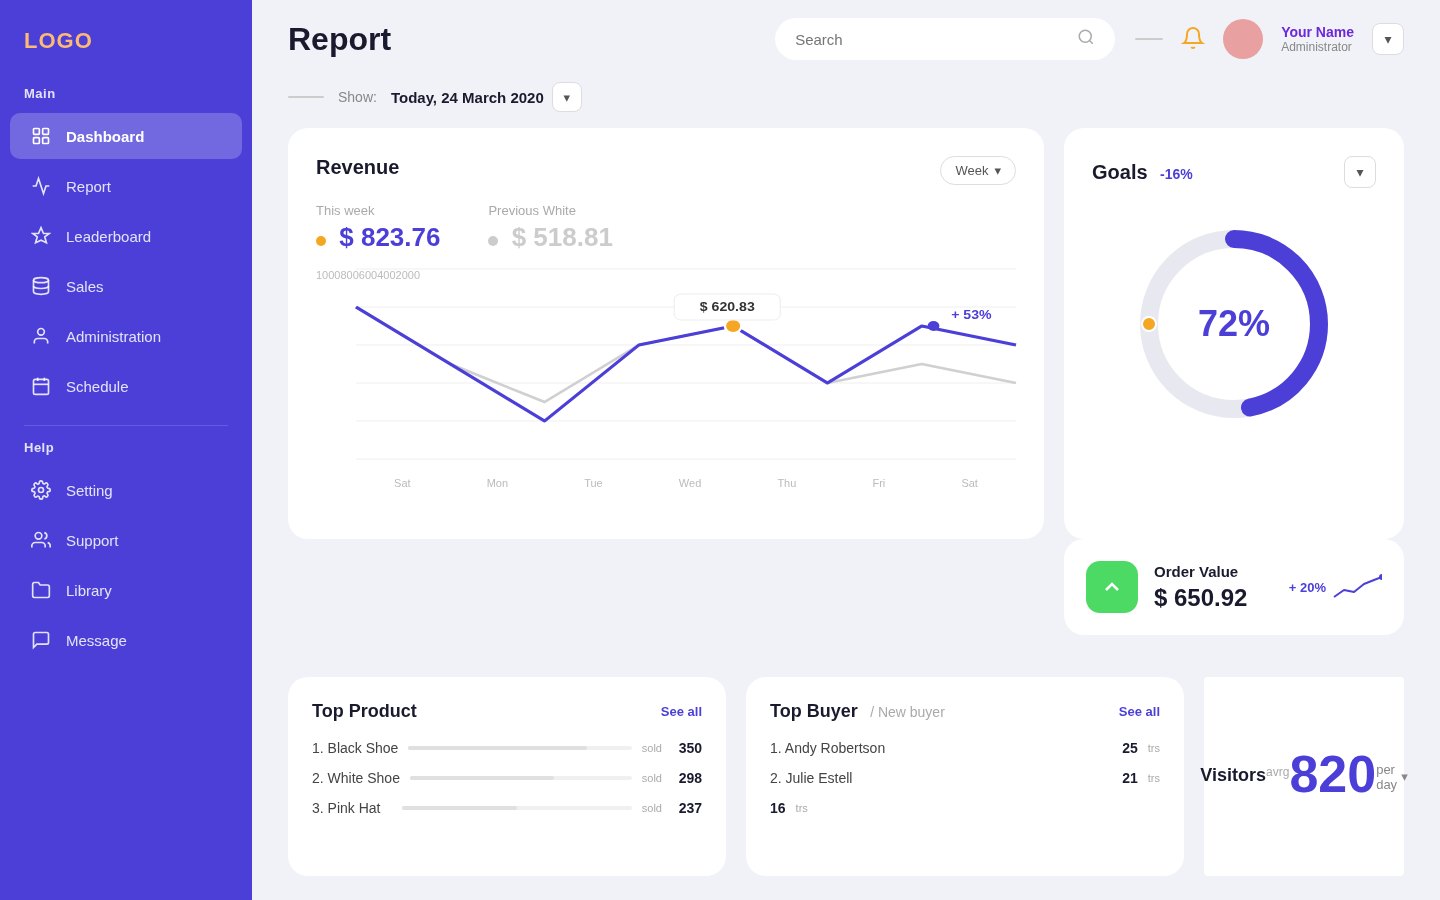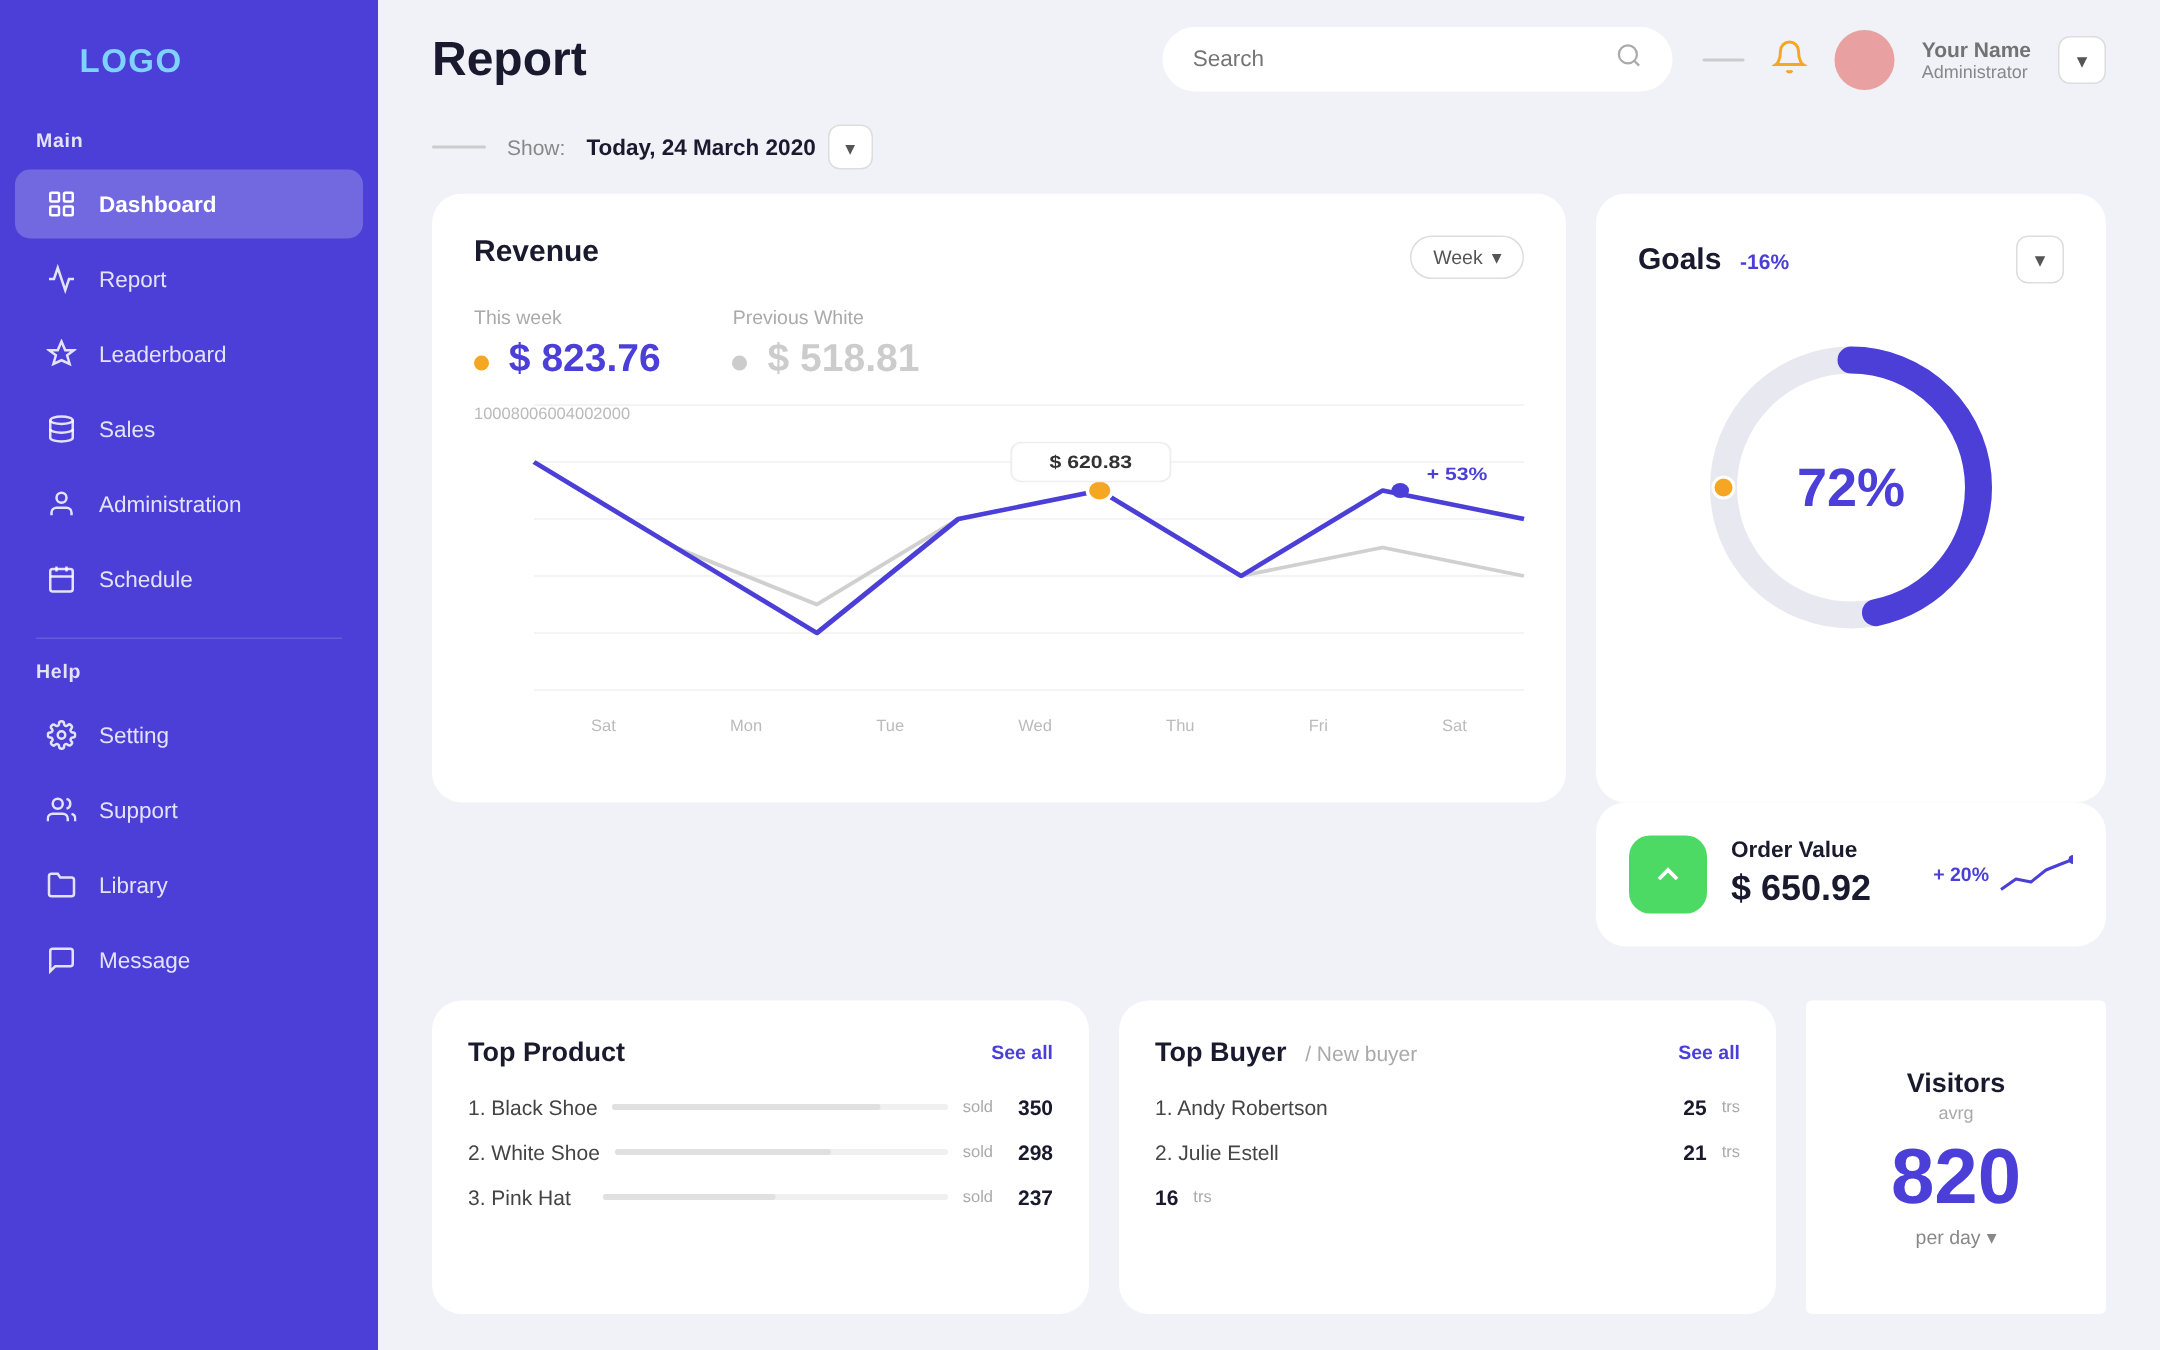--- a/index.html
+++ b/index.html
@@ -14,22 +14,21 @@
       flex-direction: column;
       padding: 0;
       flex-shrink: 0;
       height: 900px;
     }
     .sidebar-logo {
       padding: 28px 24px 32px;
       font-size: 22px;
       font-weight: 800;
       letter-spacing: 1px;
-      color: #7dd3fc;
-      margin-left: 29px;
+      color: #fdba74;
     }
     .sidebar-section-label {
       padding: 0 24px 10px;
       font-size: 13px;
       font-weight: 700;
       color: rgba(255,255,255,0.85);
       letter-spacing: 0.5px;
     }
     .sidebar-item {
       display: flex;
@@ -97,21 +96,21 @@
     }
     .header-line { width: 28px; height: 2px; background: #ccc; border-radius: 2px; }
     .notification-btn {
       background: none;
       border: none;
       cursor: pointer;
       position: relative;
     }
     .avatar-placeholder { width: 40px; height: 40px; background: #e8a0a0; border-radius: 50%; }
     .user-info { display: flex; flex-direction: column; }
-    .user-name { font-size: 14px; font-weight: 700; color: #737373; }
+    .user-name { font-size: 14px; font-weight: 700; color: #6d28d9; }
     .user-role { font-size: 12px; color: #888; }
     .dropdown-btn {
       background: white;
       border: 1px solid #ddd;
       border-radius: 8px;
       width: 32px; height: 32px;
       cursor: pointer;
       display: flex; align-items: center; justify-content: center;
       font-size: 14px;
       color: #555;
@@ -233,21 +232,21 @@
     .top-buyer-card { background: white; border-radius: 20px; padding: 24px; }
     .top-buyer-header { display: flex; align-items: center; justify-content: space-between; margin-bottom: 18px; }
     .top-buyer-title { font-size: 18px; font-weight: 700; color: #1a1a2e; }
     .top-buyer-subtitle { font-size: 14px; color: #aaa; font-weight: 400; margin-left: 8px; }
     .buyer-row { display: flex; align-items: center; gap: 10px; margin-bottom: 14px; }
     .buyer-rank { font-size: 14px; color: #444; flex: 1; }
     .buyer-count { font-size: 14px; font-weight: 700; color: #1a1a2e; }
     .buyer-unit { font-size: 11px; color: #aaa; }
 
     
-    .visitors-card { background: white; border-radius: 4px; padding: 36px; display: flex; flex-direction: column; align-items: center; justify-content: center; }
+    .visitors-card { background: white; border-radius: 4px; padding: 36px; display: flex; flex-direction: row; align-items: center; justify-content: center; }
     .visitors-label { font-size: 18px; font-weight: 700; color: #1a1a2e; margin-bottom: 2px; }
     .visitors-sublabel { font-size: 12px; color: #aaa; margin-bottom: 10px; }
     .visitors-count { font-size: 52px; font-weight: 800; color: #4B3FD8; line-height: 1; margin-bottom: 6px; }
     .visitors-per-day { font-size: 13px; color: #888; display: flex; align-items: center; gap: 4px; cursor: pointer; }
   </style>
 </head>
 <body>
 
 <div class="sidebar">
   <div class="sidebar-logo">LOGO</div>

